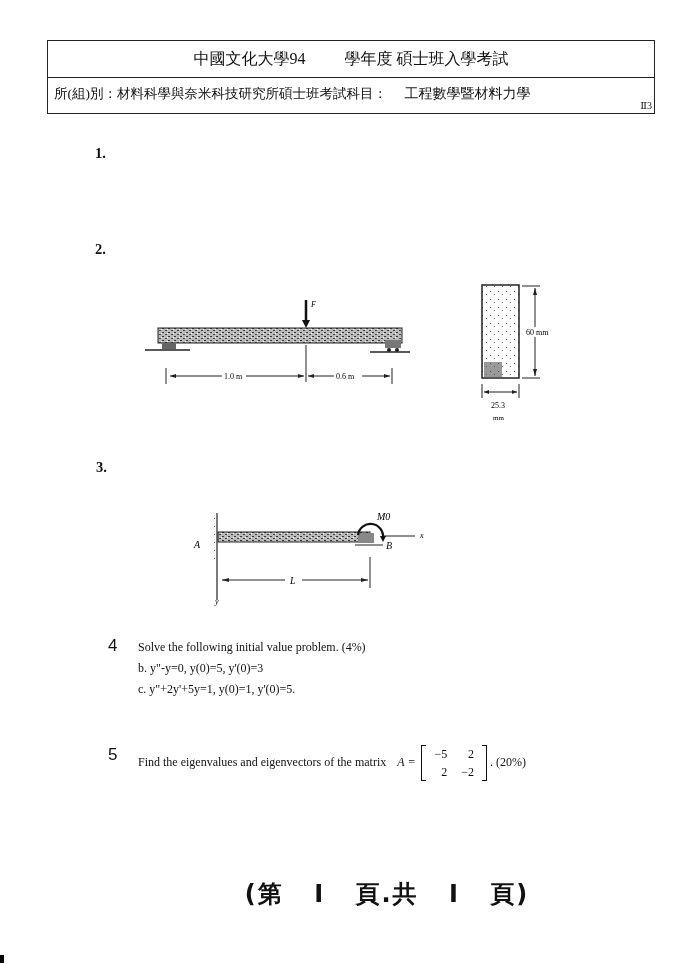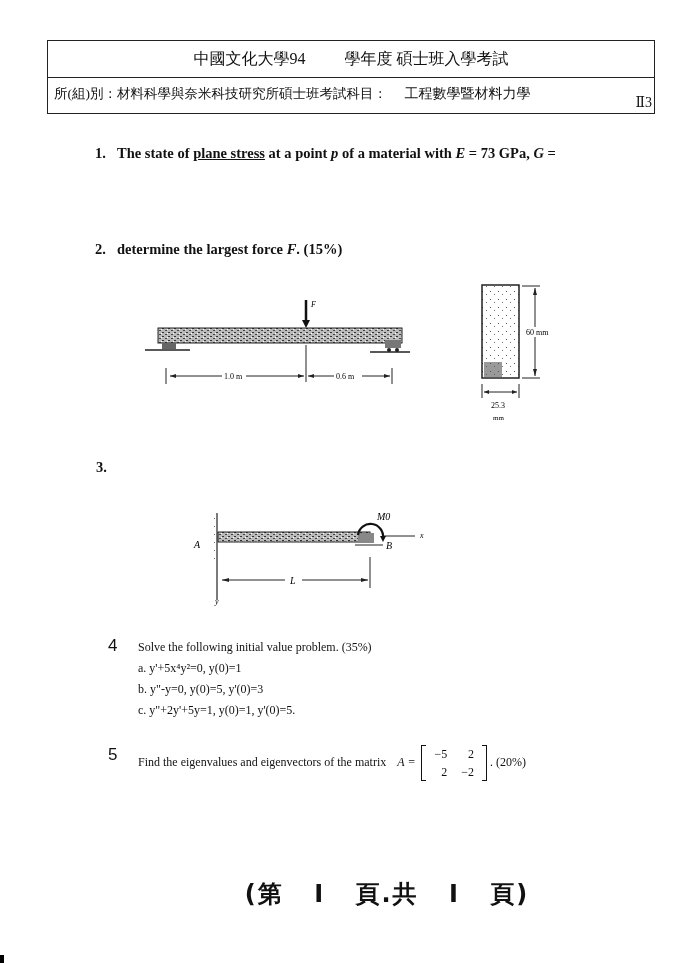--- a/index.html
+++ b/index.html
@@ -4,21 +4,21 @@
 <style>
   html, body { margin:0; padding:0; background:#fff; }
   body { width:700px; height:964px; position:relative; overflow:hidden; color:#111;
          font-family:"Liberation Serif","DejaVu Serif",serif; }
   .hdr { position:absolute; left:47px; top:40px; width:606px; height:72px; border:1.5px solid #222; }
   .hdr-row1 { position:absolute; left:0; top:0; width:100%; height:36px; border-bottom:1.5px solid #222;
               font-size:16px; text-align:center; line-height:36px; }
   .hdr-row1 .t1 { margin-right:35px;font-family:Liberation Serif, serif; }
   .hdr-row2 { position:absolute; left:6px; top:38px; font-size:13.5px; line-height:30px; white-space:nowrap; }
   .hdr-row2 .subj { margin-left:14px; font-size:14px; }
-  .pg-mark { position:absolute; right:2px; bottom:2px; font-size:14px; }
+  .pg-mark { position:absolute; right:2px; bottom:2px; font-size:10px; }
   .q { position:absolute; font-weight:bold; font-size:14.5px; line-height:21px; }
   .q .num { position:absolute; left:-20px; }
   .q i { font-style:italic; }
   .q u { text-decoration:underline; }
   .q2 { position:absolute; font-size:12px; line-height:21px; font-family:"Liberation Serif",serif; }
   .q2 .bignum { position:absolute; left:-30px; top:-2px; font-size:17px; font-family:"Liberation Sans",sans-serif; }
   .q2 .sub { padding-left:0; }
   sub { font-size:9px; }
   .matrix { display:inline-block; vertical-align:middle; position:relative; padding:0 6px; margin-left:3px; }
   .matrix::before, .matrix::after { content:""; position:absolute; top:0; bottom:0; width:4px; border:1.2px solid #111; }
@@ -43,30 +43,24 @@
   </div>
   <div class="hdr-row2">
     <span>所(組)別：材料科學與奈米科技研究所碩士班考試科目：</span>
     <span class="subj">工程數學暨材料力學</span>
   </div>
   <div class="pg-mark">Ⅱ3</div>
 </div>
 
 <div class="q" style="left:117px; top:143px;">
   <span class="num" style="left:-22px;">1.</span>
-  <div>
-    <span>The state of </span><u>plane stress</u><span> at a point </span><i>p</i><span> of a material with </span><i>E</i><span> = 73 GPa, </span><i>G</i><span> =</span>
-  </div>
 </div>
 
 <div class="q" style="left:117px; top:239px;">
   <span class="num" style="left:-22px;">2.</span>
-  <div>
-    <span>determine the largest force </span><i>F</i><span>.    (15%)</span>
-  </div>
 </div>
 
 <svg style="left:0; top:0;" width="700" height="964">
   <defs>
     <pattern id="speckle" width="6" height="4" patternUnits="userSpaceOnUse">
       <rect width="6" height="4" fill="#bbb"></rect>
       <rect x="0" y="0" width="2" height="1" fill="#333"></rect>
       <rect x="3" y="2" width="2" height="1" fill="#444"></rect>
       <rect x="5" y="1" width="1" height="1" fill="#fff"></rect>
     </pattern>
@@ -144,22 +138,21 @@
     <text x="290" y="584" font-size="10" font-style="italic">L</text>
   </g>
 </svg>
 
 <div class="q" style="left:118px; top:457px;">
   <span class="num" style="left:-22px;">3.</span>
 </div>
 
 <div class="q2" style="left:138px; top:637px;">
   <span class="bignum">4</span>
-  <div>Solve the following initial value problem. (35%)</div>
-  <div class="sub">a. y'+5x⁴y²=0, y(0)=1</div>
+  <div>Solve the following initial value problem. (4%)</div>
   <div class="sub">b. y"-y=0, y(0)=5, y'(0)=3</div>
   <div class="sub">c. y"+2y'+5y=1, y(0)=1, y'(0)=5.</div>
 </div>
 
 <div class="q2" style="left:138px; top:745px;">
   <span class="bignum" style="top:-1px;">5</span>
   <span>Find the eigenvalues and eigenvectors of the matrix</span>
   <i style="margin-left:8px;">A =</i>
   <span class="matrix">
     <table>

